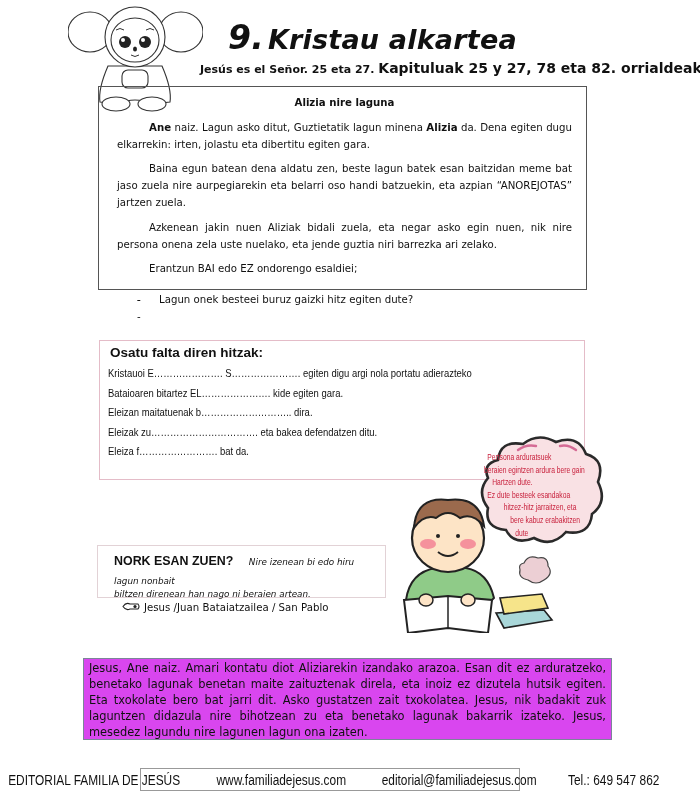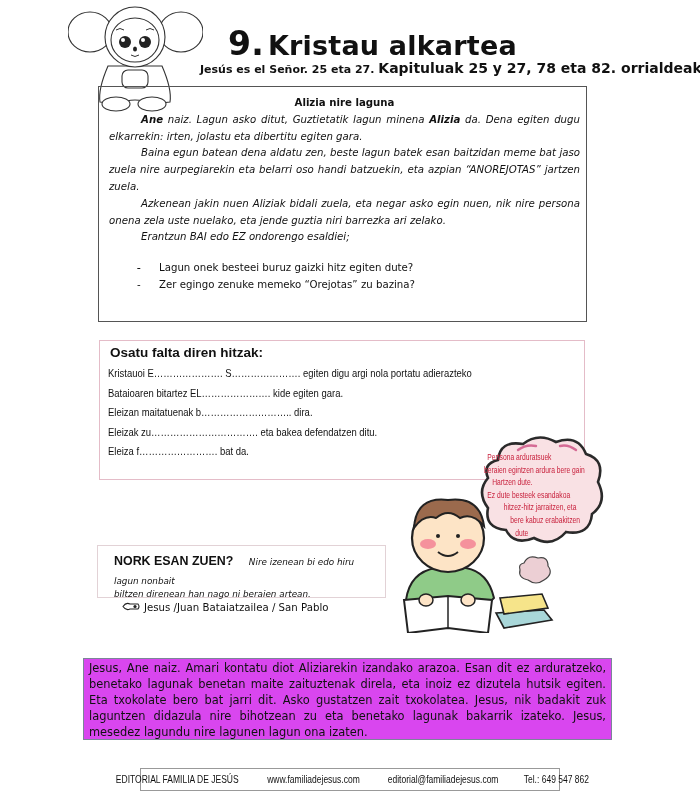--- a/index.html
+++ b/index.html
@@ -1,29 +1,29 @@
 <!DOCTYPE html>
 <html><head>
 <meta charset="utf-8">
 <style>
   html, body { margin:0; padding:0; background:#ffffff; }
   body { width:700px; height:800px; position:relative; overflow:hidden; font-family:"DejaVu Sans", sans-serif; color:#111; }
   .abs { position:absolute; }
 
   
   #mascot { left:68px; top:4px; width:135px; height:108px; }
-  #title { left:228px; top:24px; font-family:"DejaVu Sans", sans-serif; font-weight:bold; font-size:27px; letter-spacing:0.2px; white-space:nowrap; }
+  #title { left:228px; top:18px; font-family:"DejaVu Sans", sans-serif; font-weight:bold; font-size:27px; letter-spacing:0.2px; white-space:nowrap;font-style:italic; }
   #title .num { font-size:33px; margin-right:4px; }
   #subtitle { left:200px; top:60px; font-size:11px; font-weight:bold; white-space:nowrap; }
   #subtitle .small { font-size:14px; }
 
   
-  #story { left:98px; top:86px; width:489px; height:236px; border:1px solid #555; box-sizing:border-box; padding:8px 6px 0 10px; font-family:"DejaVu Sans", sans-serif; font-size:10.2px; line-height:16.8px; }
+  #story { left:98px; top:86px; width:489px; height:204px; border:1px solid #555; box-sizing:border-box; padding:8px 6px 0 10px; font-family:"DejaVu Sans", sans-serif; font-size:10.2px; line-height:16.8px; }
   #story .stitle { text-align:center; font-weight:bold; margin-bottom:0px; }
-  #story p { margin:0; text-indent:32px; text-align:justify;font-style:italic; }
+  #story p { margin:8px; text-indent:32px; text-align:justify; }
   #story ul { list-style:none; margin:14px 0 0 0; padding:0 0 0 28px; }
   #story li { position:relative; padding-left:22px; }
   #story li .dash { position:absolute; left:0; top:0; }
 
   
   #fill { left:99px; top:340px; width:486px; height:140px; border:1px solid #e4bcc8; box-sizing:border-box; padding:4px 16px 0 8px; font-family:"Liberation Sans Narrow","Liberation Sans", sans-serif; }
   #fill .ftitle { font-weight:bold; font-size:13.5px; margin:0 0 4px 2px; }
   #fill .fline { font-size:11px; height:19.5px; line-height:19.5px; transform:scaleX(0.86); transform-origin:left; white-space:nowrap; }
 
   
@@ -39,21 +39,21 @@
   #nork .nhead { font-weight:bold; font-size:13.5px; font-family:"Liberation Sans", sans-serif; transform:scaleX(0.92); transform-origin:left; display:inline-block; }
   #nork .nq { font-style:italic; font-size:8.8px; }
   #nork .nq2 { font-style:italic; font-size:8.8px; margin-top:1px; }
   #nork .nans { font-size:10.2px; margin-top:3px; padding-left:8px; }
   #nork .pointer { display:inline-block; width:22px; }
 
   
   #prayer { left:83px; top:658px; width:529px; height:82px; background:#d946ef; border:1px solid #7b8598; box-sizing:border-box; padding:1px 5px 0 5px; font-family:"DejaVu Sans", sans-serif; font-size:11.4px; line-height:16px; text-align:justify; text-align-last:left; color:#111; }
 
   
-  #footer { left:140px; top:768px; width:420px; height:23px; border:1px solid #999; box-sizing:border-box; display:flex; align-items:center; justify-content:center; gap:10px; font-family:"Liberation Sans", sans-serif; font-size:10px; white-space:nowrap; }
+  #footer { left:140px; top:768px; width:380px; height:23px; border:1px solid #999; box-sizing:border-box; display:flex; align-items:center; justify-content:center; gap:10px; font-family:"Liberation Sans", sans-serif; font-size:14px; white-space:nowrap; }
   #footer span { transform:scaleX(0.85); display:inline-block; }
 </style>
 </head>
 <body>
 
 <svg id="mascot" class="abs" viewBox="0 0 135 108">
   <g fill="#fff" stroke="#333" stroke-width="1.1">
     <ellipse cx="22" cy="28" rx="22" ry="20"></ellipse>
     <ellipse cx="113" cy="28" rx="22" ry="20"></ellipse>
     <path d="M40 62 Q30 85 32 98 L50 100 Q67 92 84 100 L102 98 Q104 85 94 62 Z"></path>
@@ -86,21 +86,21 @@
 
 <div id="story" class="abs">
   <div class="stitle">Alizia nire laguna</div>
   <p><b>Ane</b><span> naiz. Lagun asko ditut, Guztietatik lagun minena </span><b>Alizia</b><span> da. Dena egiten dugu elkarrekin: irten, jolastu eta dibertitu egiten gara.</span></p>
   <p>Baina egun batean dena aldatu zen, beste lagun batek esan baitzidan meme bat jaso zuela nire aurpegiarekin eta belarri oso handi batzuekin, eta azpian “ANOREJOTAS” jartzen zuela.</p>
   <p>Azkenean jakin nuen Aliziak bidali zuela, eta negar asko egin nuen, nik nire persona onena zela uste nuelako, eta jende guztia niri barrezka ari zelako.</p>
   <p>Erantzun BAI edo EZ ondorengo esaldiei;</p>
   <ul>
     <li><span class="dash">-</span></li>
     <li><span class="dash">-</span><span>Lagun onek besteei buruz gaizki hitz egiten dute?</span></li>
-    <li><span class="dash">-</span><span>Zer egingo zenuke memeko “Orejotas” zu bazina?</span></li>
+    <li><span class="dash">-</span></li>
   </ul>
 </div>
 
 <div id="fill" class="abs">
   <div class="ftitle">Osatu falta diren hitzak:</div>
   <div class="fline">Kristauoi E…………………. S…………………. egiten digu argi nola portatu adierazteko</div>
   <div class="fline">Bataioaren bitartez EL…………………. kide egiten gara.</div>
   <div class="fline">Eleizan maitatuenak b……………………….. dira.</div>
   <div class="fline">Eleizak zu……………………………. eta bakea defendatzen ditu.</div>
   <div class="fline">Eleiza f……………………. bat da.</div>

